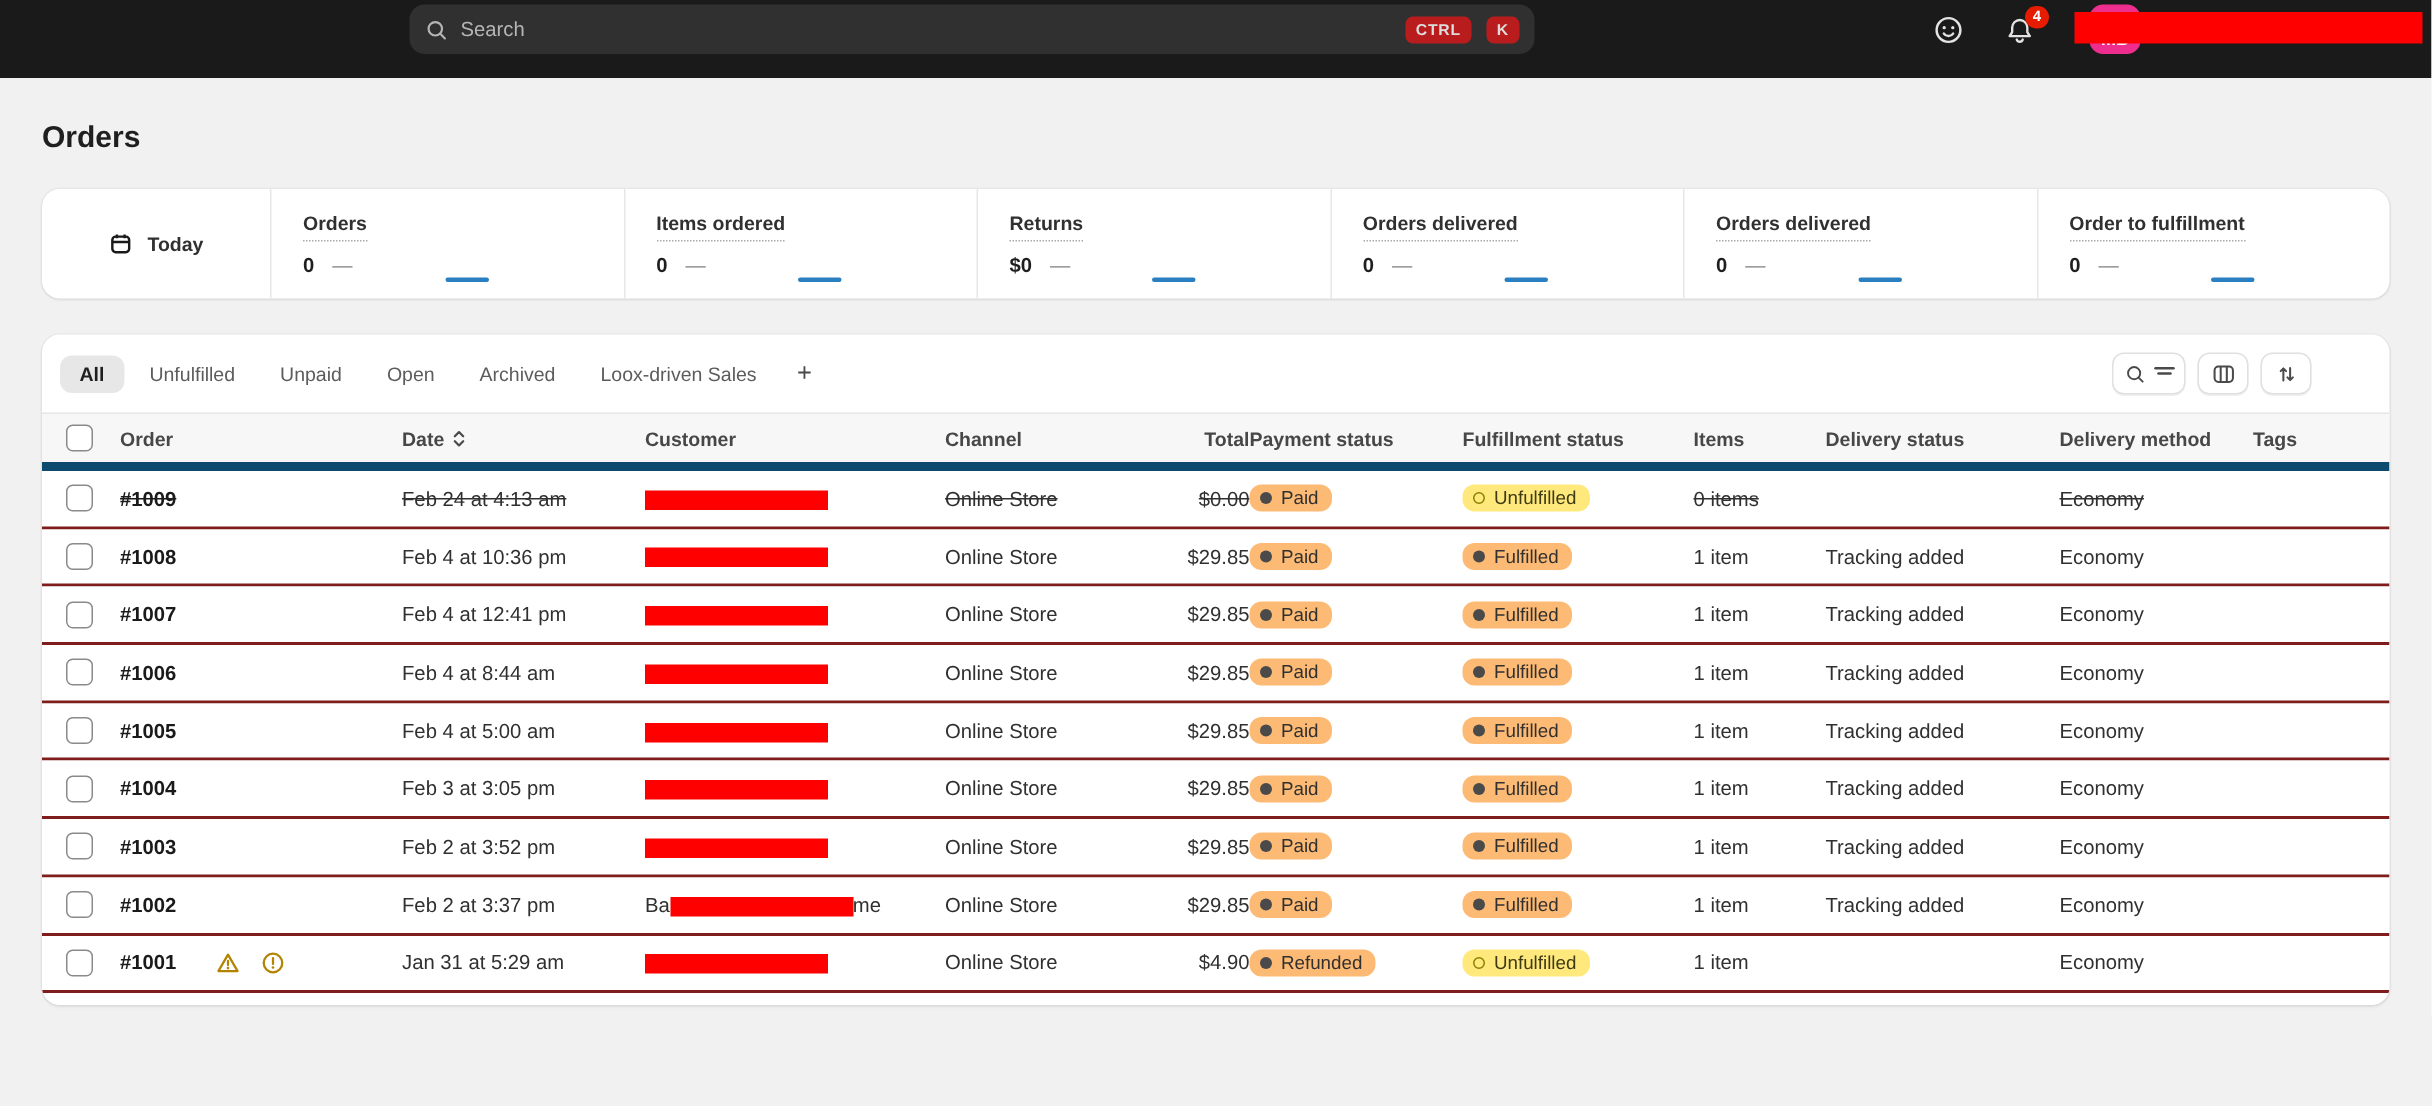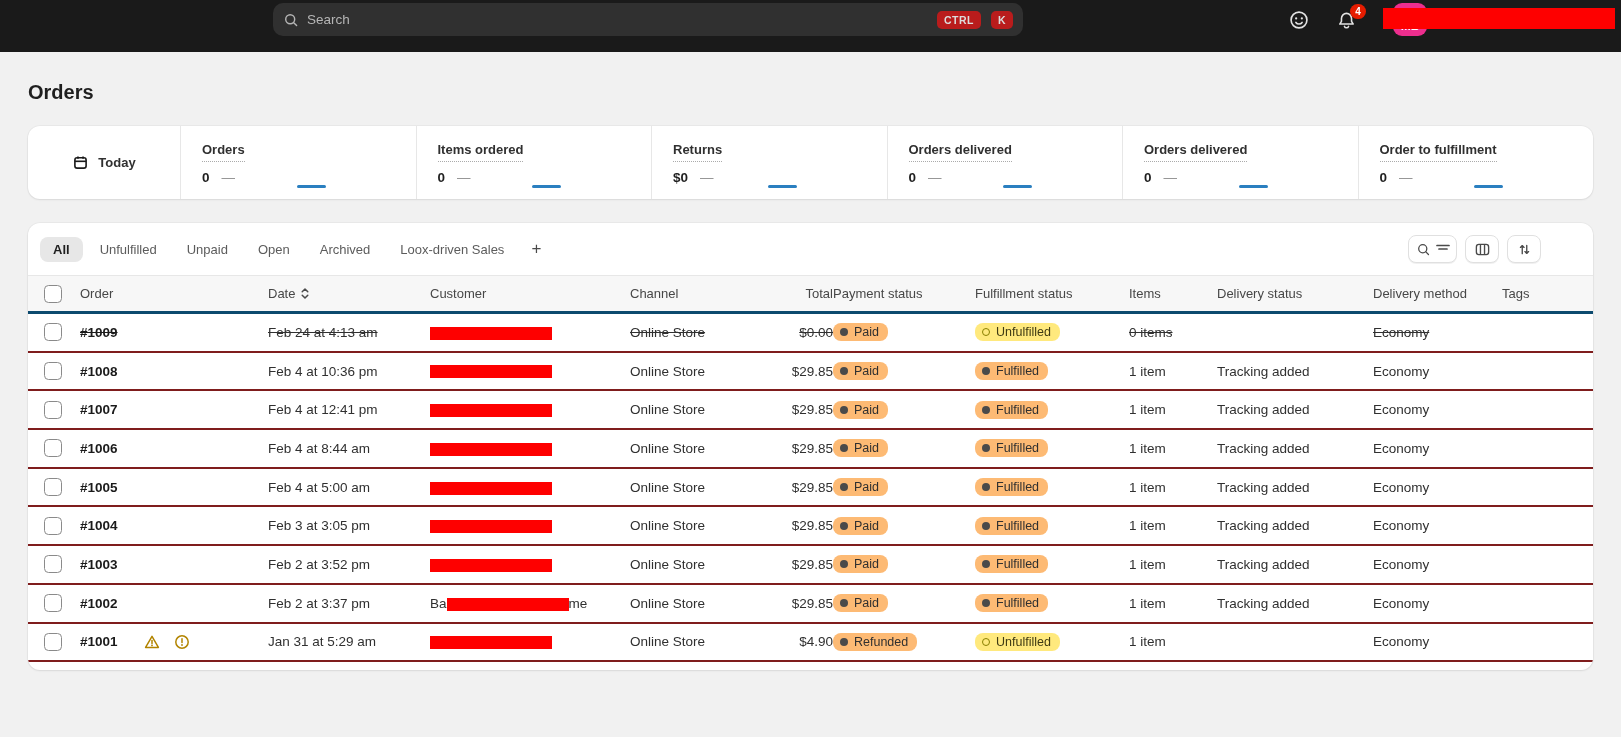--- a/index.html
+++ b/index.html
@@ -67,22 +67,22 @@
   .tab-add { border:none; background:none; color:#4a4a4a; font-size:17px; padding:2px 10px; cursor:pointer; }
   .view-tools { display:flex; gap:8px; margin-right:40px; }
   .tool-btn { height:28px; background:#fff; border:1px solid #e0e0e0; border-radius:8px;
     box-shadow:0 1px 0 rgba(0,0,0,.06); display:inline-flex; align-items:center; justify-content:center;
     gap:5px; color:#4a4a4a; cursor:pointer; padding:0 8px; }
 
   .trow { display:grid;
     grid-template-columns:36px 188px 162px 200px 125px 78px 142px 154px 88px 156px 129px 1fr;
     align-items:center; padding:0 16px; height:38.7px; border-bottom:2px solid #7f1d1d;
     font-size:13.5px; }
-  .thead { background:#f7f7f7; border-top:1px solid #e7e7e7; border-bottom:3px solid #0c4a6e;
-    color:#474747; font-size:13px; font-weight:400; height:39px; }
+  .thead { background:#f7f7f7; border-top:1px solid #e7e7e7; border-bottom:6px solid #0c4a6e;
+    color:#474747; font-size:13px; font-weight:700; height:39px; }
   .thead .hcell { display:flex; align-items:center; gap:5px; }
   .cell-total, .hcell-total { text-align:right; justify-content:flex-end; }
   .checkbox { width:18px; height:18px; border:1.6px solid #8a8a8a; border-radius:4.5px;
     background:#fff; cursor:pointer; }
   .order-cell { display:flex; align-items:center; font-weight:600; color:#1a1a1a; }
   .order-alerts { display:flex; gap:14px; margin-left:26px; }
   .body-row { cursor:pointer; background:#fff; }
   .badge { display:inline-flex; align-items:center; gap:6px; border-radius:8px;
     padding:2px 9px 2px 7px; font-size:12.5px; white-space:nowrap; }
   .tone-gray { background:#fdba74; color:#303030; }

